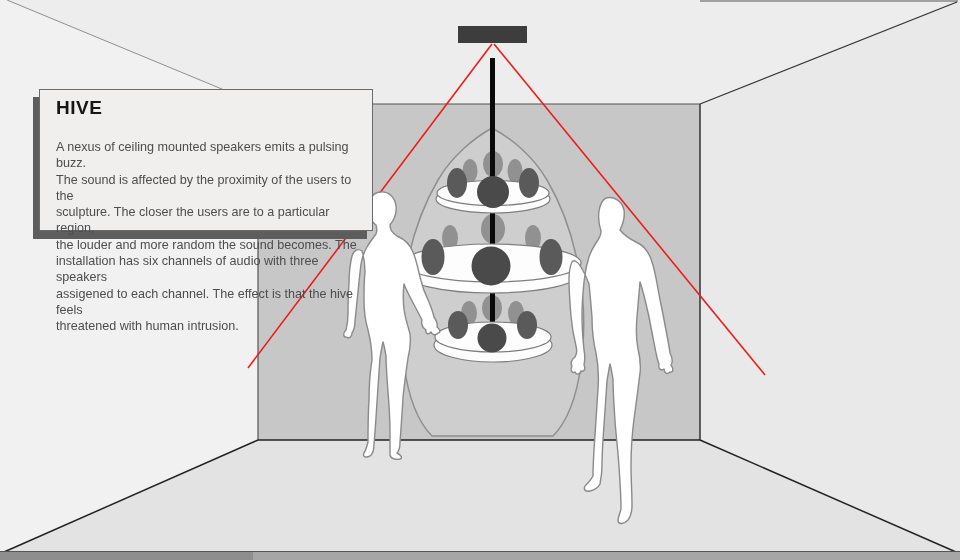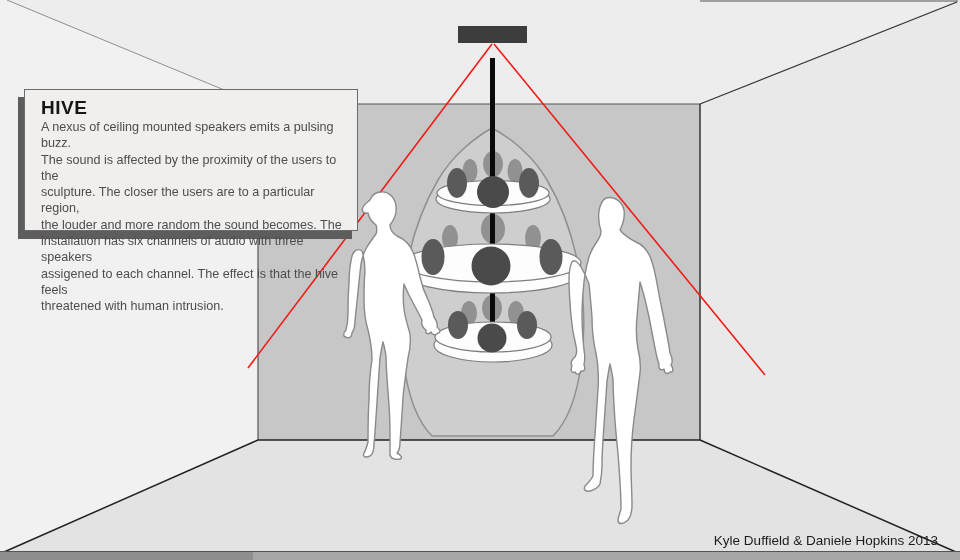--- a/index.html
+++ b/index.html
@@ -4,30 +4,30 @@
 <style>
   html,body{margin:0;padding:0;background:#fff;}
   #stage{
     position:relative;width:960px;height:560px;overflow:hidden;
     background:#e9e9e9;
     font-family:"Liberation Sans", sans-serif;
   }
   #scene-svg{position:absolute;left:0;top:0;}
   .overlay{position:absolute;}
   #hive-box{
-    left:24px;top:89px;width:334px;height:142px;box-sizing:border-box;
+    left:39px;top:89px;width:334px;height:142px;box-sizing:border-box;
     background:#f0efee;border:1px solid #6b6b6b;
     box-shadow:-6px 8px 0 0 #5d5d5d;
     padding:7px 12px 0 16px;
   }
   #hive-title{
     margin:0;font-size:19px;font-weight:bold;color:#161616;letter-spacing:.5px;
   }
   #hive-body{
-    margin:0 0 0 0;font-size:12.6px;line-height:16.3px;color:#4d4d4d;
+    margin:20px 0 0 0;font-size:12.6px;line-height:16.3px;color:#4d4d4d;
     white-space:pre-line;
   }
   #kinect-note{
     left:537px;top:12px;width:250px;
     font-size:13.2px;line-height:17.4px;color:#1c1c1c;white-space:pre-line;
   }
   #credit-line{
     right:22px;top:533px;font-size:13.5px;color:#1c1c1c;text-align:right;
   }
 </style>
@@ -188,15 +188,14 @@
     <p id="hive-body">A nexus of ceiling mounted speakers emits a pulsing buzz.
 The sound is affected by the proximity of the users to the
 sculpture. The closer the users are to a particular region,
 the louder and more random the sound becomes. The
 installation has six channels of audio with three speakers
 assigened to each channel. The effect is that the hive feels
 threatened with human intrusion.</p>
   </div>
 
 
-  <div class="overlay" id="credit-line">Kyle Duffield &amp; Daniele Hopkins 2013</div>
 
 </div>
 
 </body></html>

